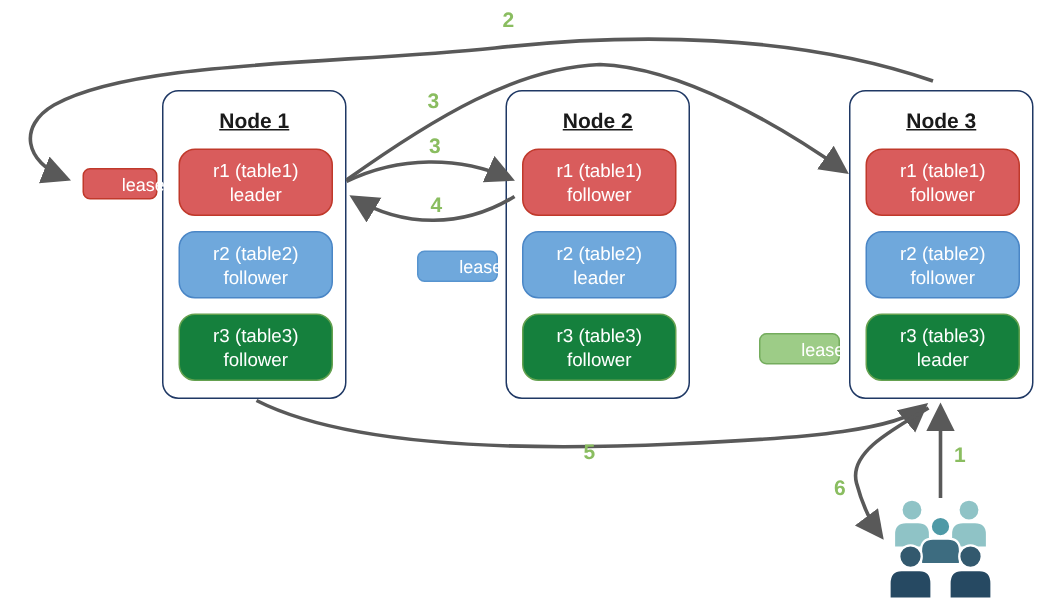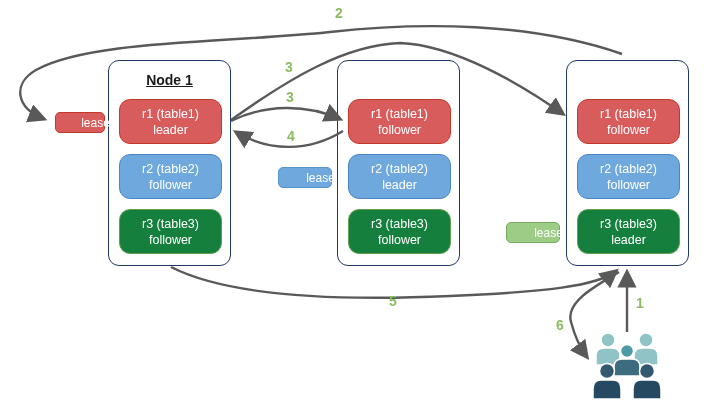--- a/index.html
+++ b/index.html
@@ -60,35 +60,37 @@
       <span>r2 (table2)</span>
       <span>follower</span>
     </div>
     <div class="replica green r-bot">
       <span>r3 (table3)</span>
       <span>follower</span>
     </div>
   </div>
 
   <div class="node" style="left:337px">
+    <div class="node-title">Node 2</div>
     <div class="replica red r-top">
       <span>r1 (table1)</span>
       <span>follower</span>
     </div>
     <div class="replica blue r-mid">
       <span>r2 (table2)</span>
       <span>leader</span>
     </div>
     <div class="replica green r-bot">
       <span>r3 (table3)</span>
       <span>follower</span>
     </div>
   </div>
 
   <div class="node" style="left:566px">
+    <div class="node-title">Node 3</div>
     <div class="replica red r-top">
       <span>r1 (table1)</span>
       <span>follower</span>
     </div>
     <div class="replica blue r-mid">
       <span>r2 (table2)</span>
       <span>follower</span>
     </div>
     <div class="replica green r-bot">
       <span>r3 (table3)</span>

